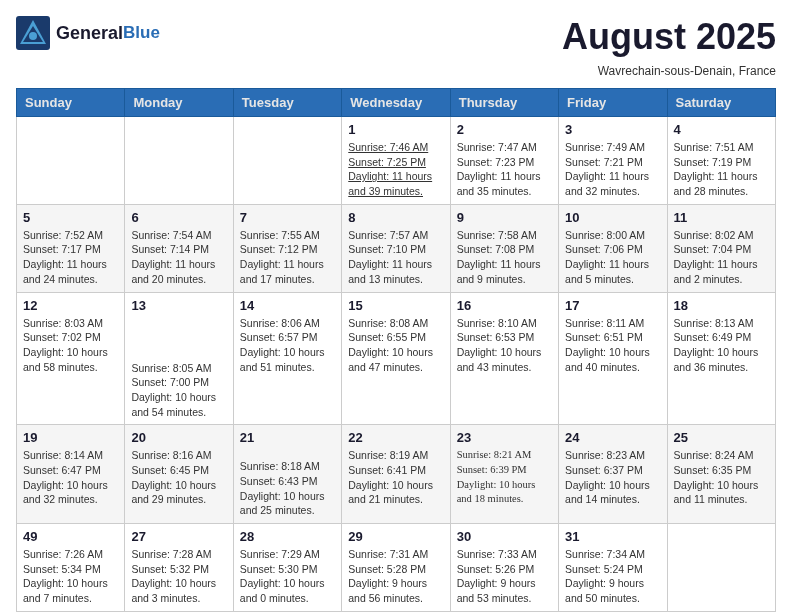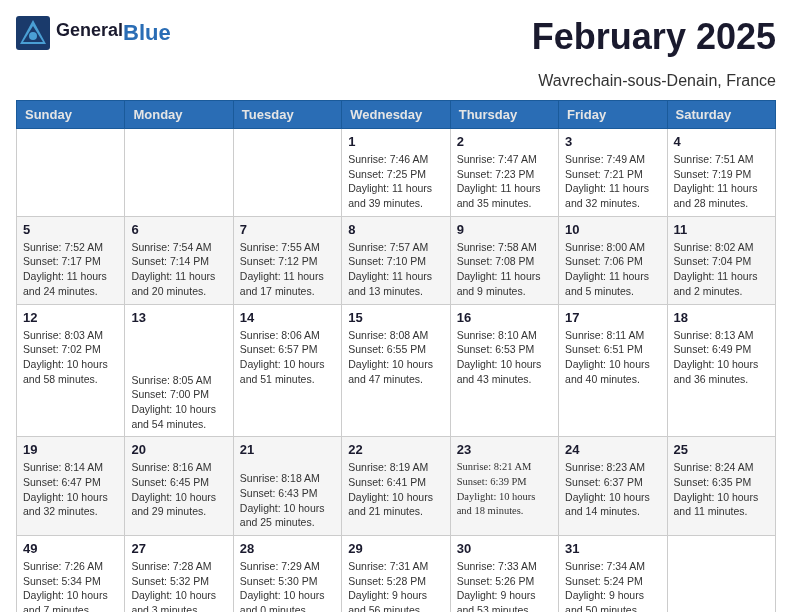--- a/index.html
+++ b/index.html
@@ -27,23 +27,23 @@
     }
     .title-area {
       text-align: right;
     }
     .month-title {
       font-size: 36px;
       font-weight: bold;
       color: #1a1a2e;
     }
     .location-title {
-      font-size: 16px;
+      font-size: 12px;
       color: #333;
-      margin-top: 14px;
+      margin-top: 6px;
     }
     .calendar {
       width: 100%;
       border-collapse: collapse;
       border: 1px solid #ccc;
     }
     .calendar th {
       background: #2a6db5;
       color: #e5e5e5;
       text-align: left;
@@ -91,27 +91,27 @@
     <div class="logo-top">
       <svg class="logo-svg" width="34" height="34" viewBox="0 0 34 34">
         <rect x="0" y="0" width="34" height="34" fill="#1a3a6b" rx="3"></rect>
         <polygon points="17,4 30,28 4,28" fill="#4a9fd4"></polygon>
         <polygon points="17,10 27,26 7,26" fill="#1a3a6b"></polygon>
         <circle cx="17" cy="20" r="4" fill="#4a9fd4"></circle>
       </svg>
       <div style="margin-left:6px;">
         <div style="display:flex; align-items:flex-start;">
           <span style="font-size:18px;font-weight:bold;color:#1a1a2e;">General</span>
-          <span style="font-size:22px;font-weight:bold;color:#2a6db5;margin-left:0;">Blue</span>
+          <span style="font-size:17px;font-weight:bold;color:#2a6db5;margin-left:0;">Blue</span>
         </div>
       </div>
     </div>
   </div>
   <div class="title-area">
-    <div class="month-title">February 2025</div>
+    <div class="month-title">August 2025</div>
     <div class="location-title">Wavrechain-sous-Denain, France</div>
   </div>
 </div>
 
 <table class="calendar">
   <thead>
     <tr>
     <th>Sunday</th>
         <th>Monday</th>
         <th>Tuesday</th>
@@ -121,21 +121,21 @@
         <th>Saturday</th>
       </tr>
   </thead>
   <tbody id="calendar-body">
   <tr>
         <td class="empty-cell"></td>
         <td class="empty-cell"></td>
         <td class="empty-cell"></td>
         <td>
           <div class="day-num">1</div>
-          <div class="day-info" style="white-space: pre-line;">Sunrise: 7:46 AM
+          <div class="day-info" style="white-space: pre-line; text-decoration: underline;">Sunrise: 7:46 AM
 Sunset: 7:25 PM
 Daylight: 11 hours
 and 39 minutes.</div>
         </td>
         <td>
           <div class="day-num">2</div>
           <div class="day-info" style="white-space: pre-line;">Sunrise: 7:47 AM
 Sunset: 7:23 PM
 Daylight: 11 hours
 and 35 minutes.</div>

